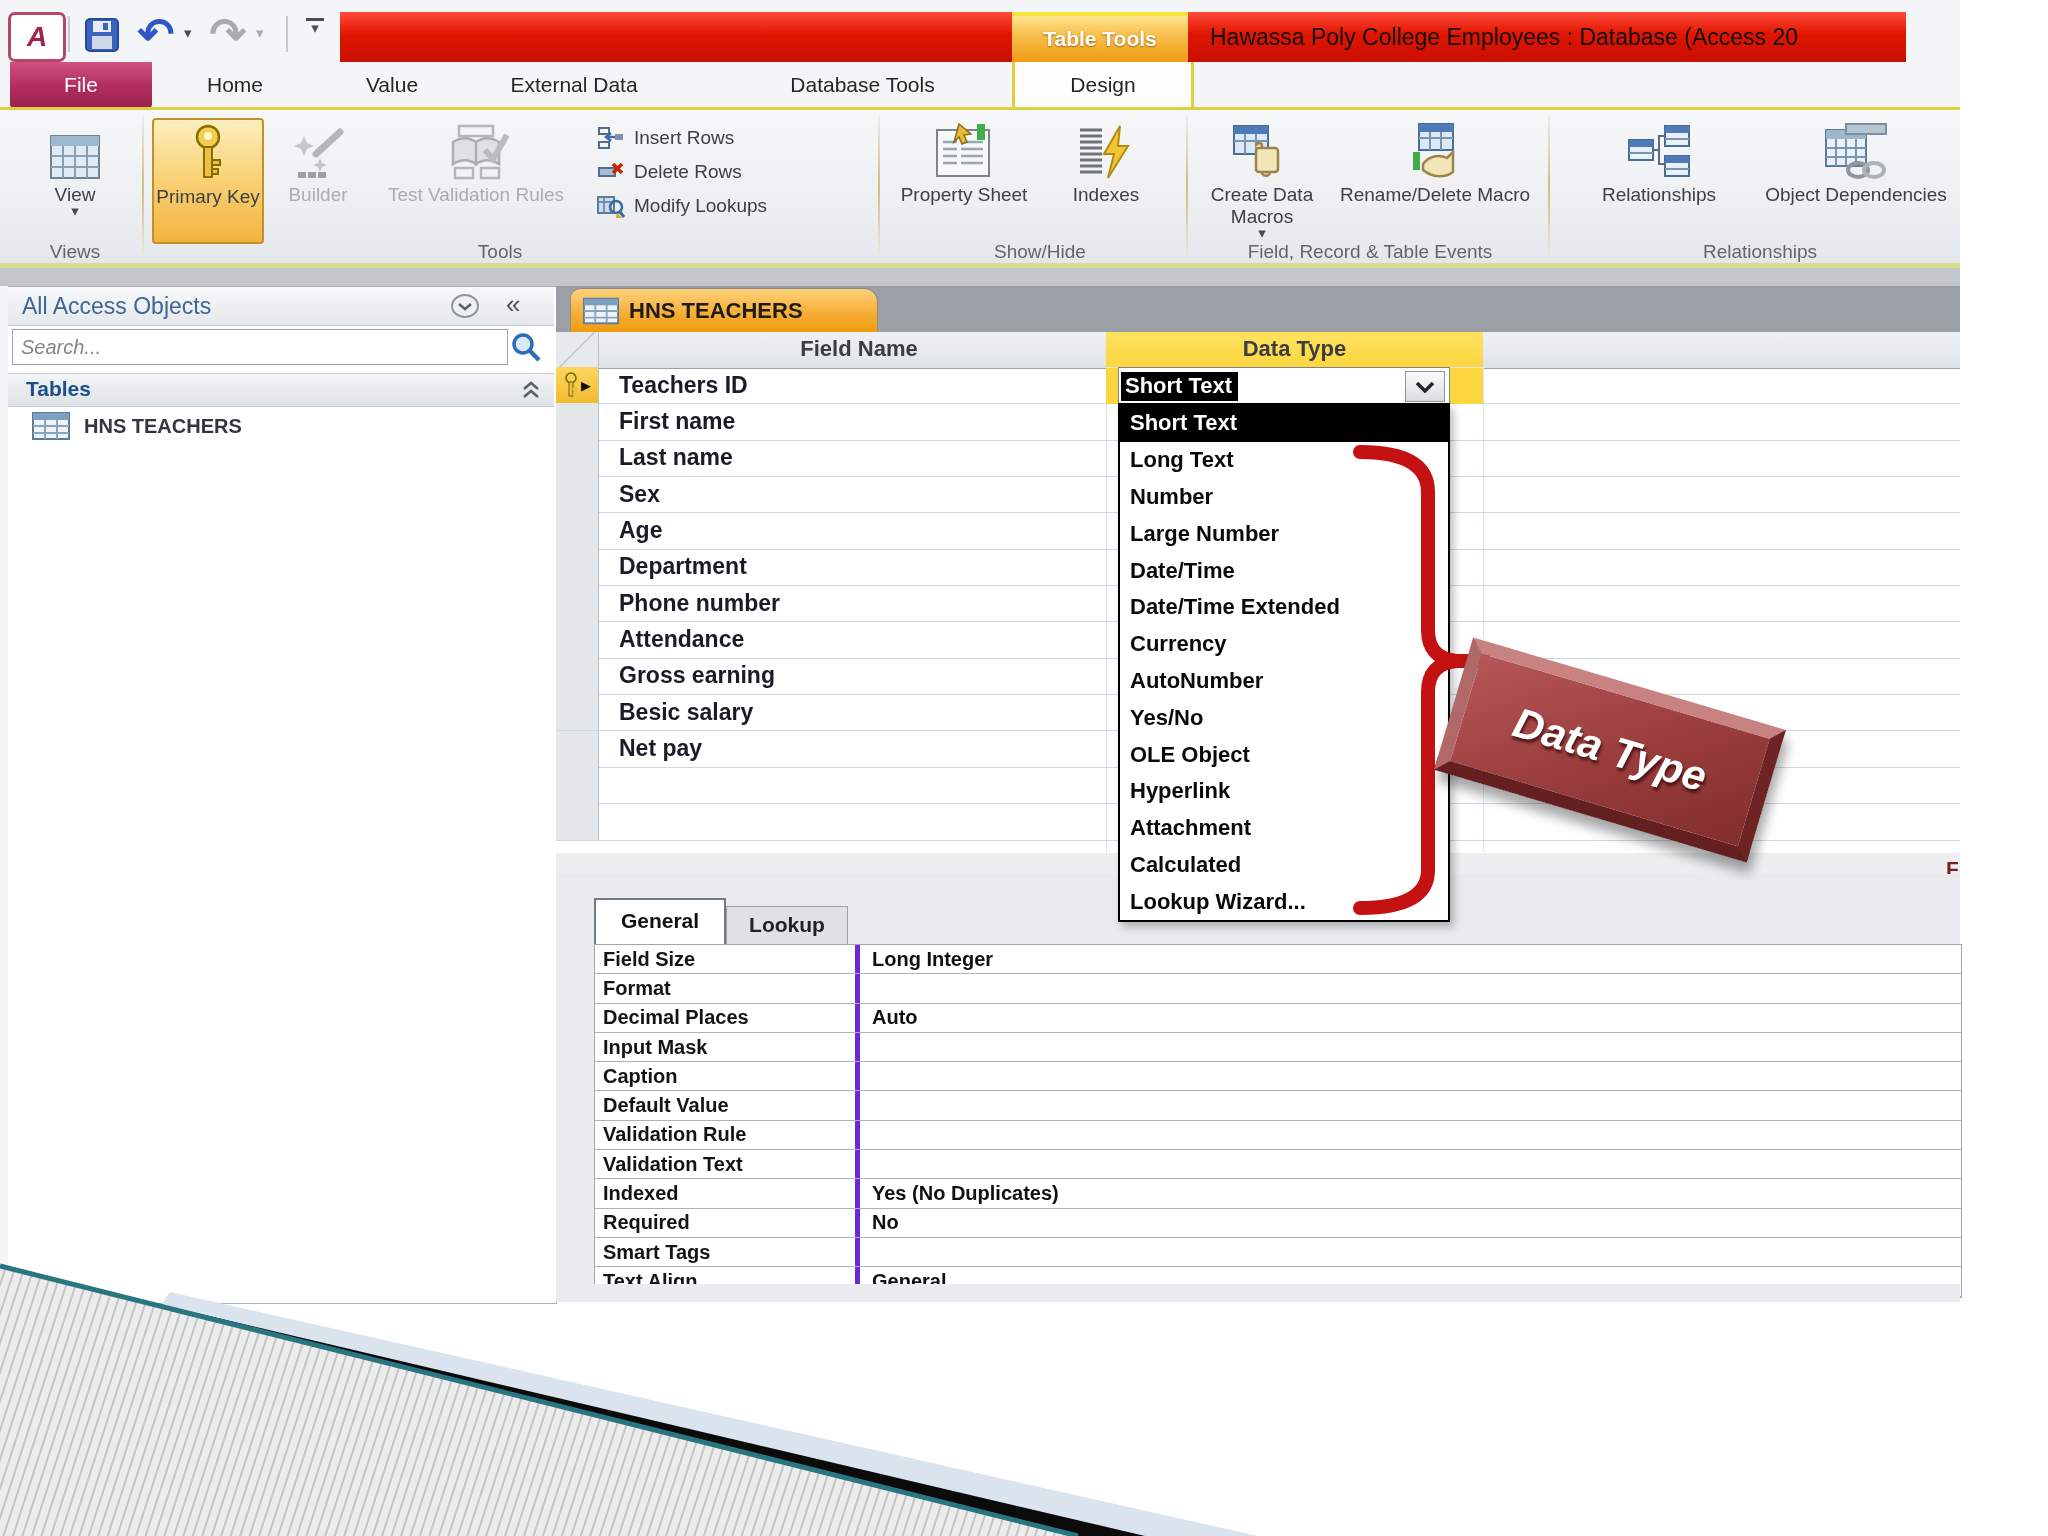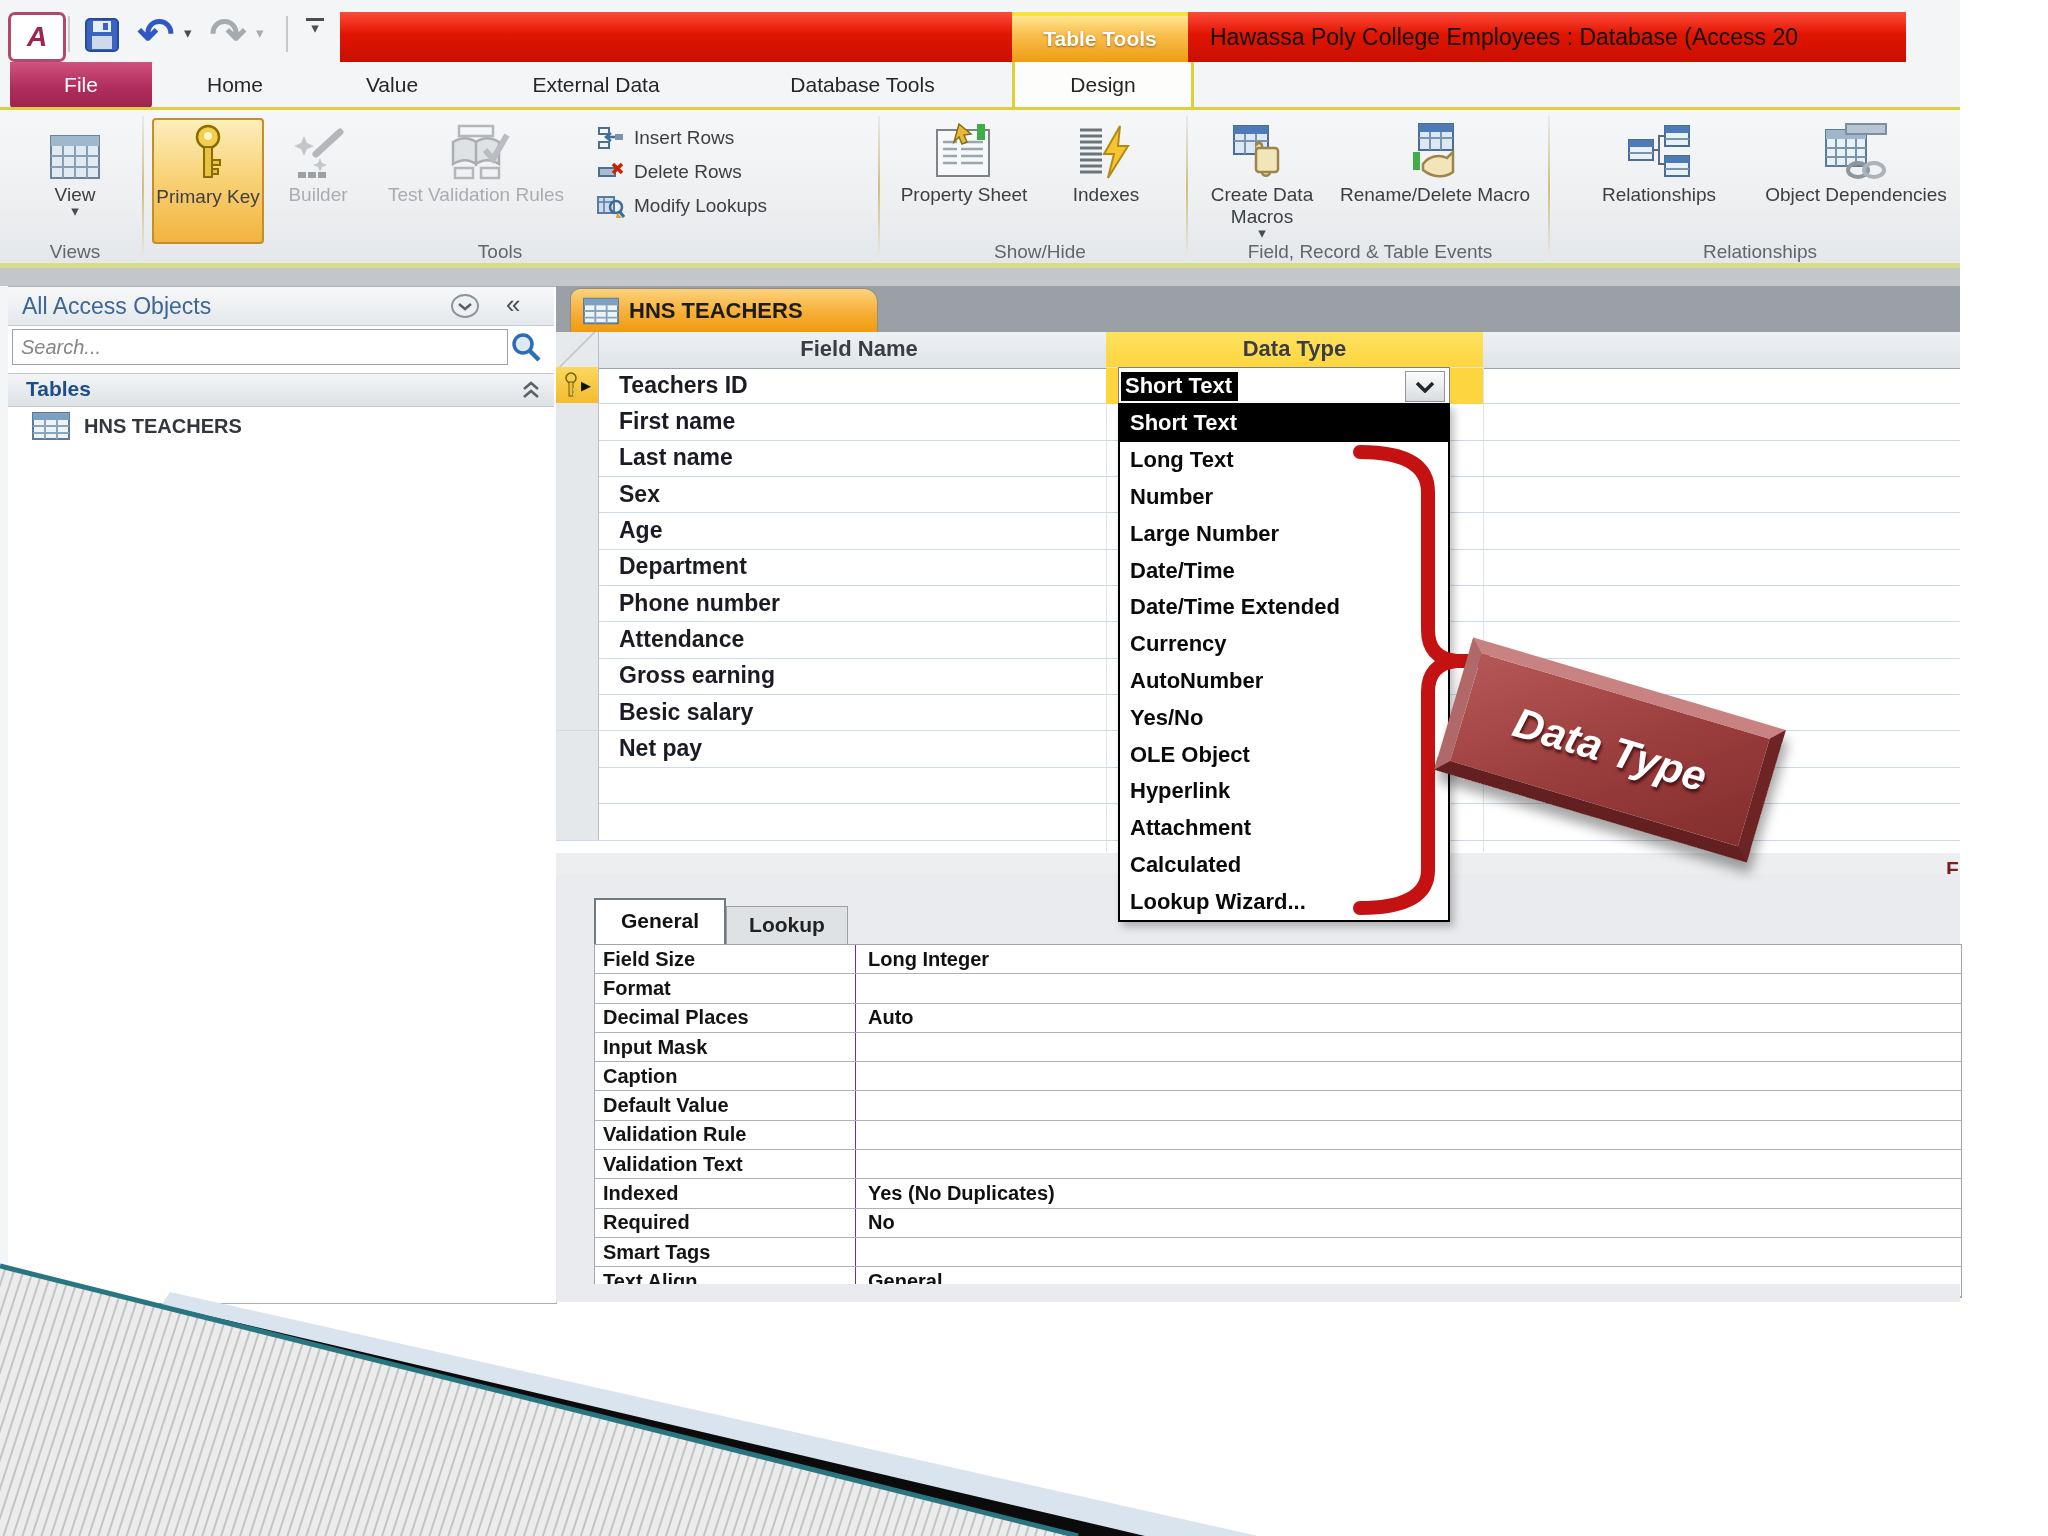--- a/index.html
+++ b/index.html
@@ -86,21 +86,21 @@
                text-shadow:2px 3px 3px rgba(60,10,10,.8);white-space:nowrap;}
 
   
   #prop-gap{left:556px;top:852px;width:1404px;height:50px;background:#eceef0;border-top:1px solid #fff;}
   #fp-frag{font-size:21px;font-weight:600;color:#7b1f1f;}
   .ptab{font-size:21px;font-weight:600;text-align:center;}
   #ptab-general{background:#fff;border:2px solid #707880;border-bottom:none;color:#111;line-height:42px;}
   #ptab-lookup{background:#dfe2e5;border:1px solid #9aa0a5;border-bottom:none;color:#222;line-height:36px;}
   #propgrid{left:594px;top:944px;width:1366px;background:#fff;border:1px solid #9fa6ac;}
   .prow{display:flex;height:28.3px;border-bottom:1px solid #aeb3b8;}
-  .prow .pl{width:252px;border-right:1px solid #6d28d9;font-size:20px;font-weight:600;color:#141414;
+  .prow .pl{width:252px;border-right:5px solid #6d28d9;font-size:20px;font-weight:600;color:#141414;
             padding-left:8px;display:flex;align-items:center;background:#fff;}
   .prow .pv{flex:1;font-size:20px;font-weight:600;color:#101010;padding-left:12px;display:flex;align-items:center;}
   #below-grid{left:556px;top:1284px;width:1404px;height:18px;background:#e9ebee;}
 
   
   .qat-ic{display:flex;align-items:center;justify-content:center;}
   .vline{width:2px;background:#c6cacd;}
   svg{display:block;}
 </style>
 </head>
@@ -143,21 +143,21 @@
 
       <div class="abs redbar" style="left:1188px;top:12px;width:718px;height:50px;">
         <div class="abs" id="titlebar-text" style="left:22px;top:0;width:696px;height:50px;">Hawassa Poly College Employees : Database (Access 20</div>
       </div>
     </div>
 
     <div class="abs" id="tabrow">
       <div class="abs tab" id="tab-file" style="left:10px;top:0;width:142px;height:46px;">File</div>
       <div class="abs tab" style="left:195px;top:0;width:80px;">Home</div>
       <div class="abs tab" style="left:351px;top:0;width:82px;">Value</div>
-      <div class="abs tab" style="left:505px;top:0;width:182px;">External Data</div>
+      <div class="abs tab" style="left:483px;top:0;width:182px;">External Data</div>
       <div class="abs tab" style="left:760px;top:0;width:205px;">Database Tools</div>
       <div class="abs tab" id="tab-design" style="left:1012px;top:0;width:176px;height:45px;">Design</div>
       <div class="abs" id="ribbon-topline" style="left:0;top:45px;width:1960px;height:3px;"></div>
     </div>
 
     <div class="abs" id="ribbon">
 
       <div class="abs rbtn rbig" style="left:25px;width:100px;">
         <span class="ric">
           <svg width="52" height="46" viewBox="0 0 52 46">

